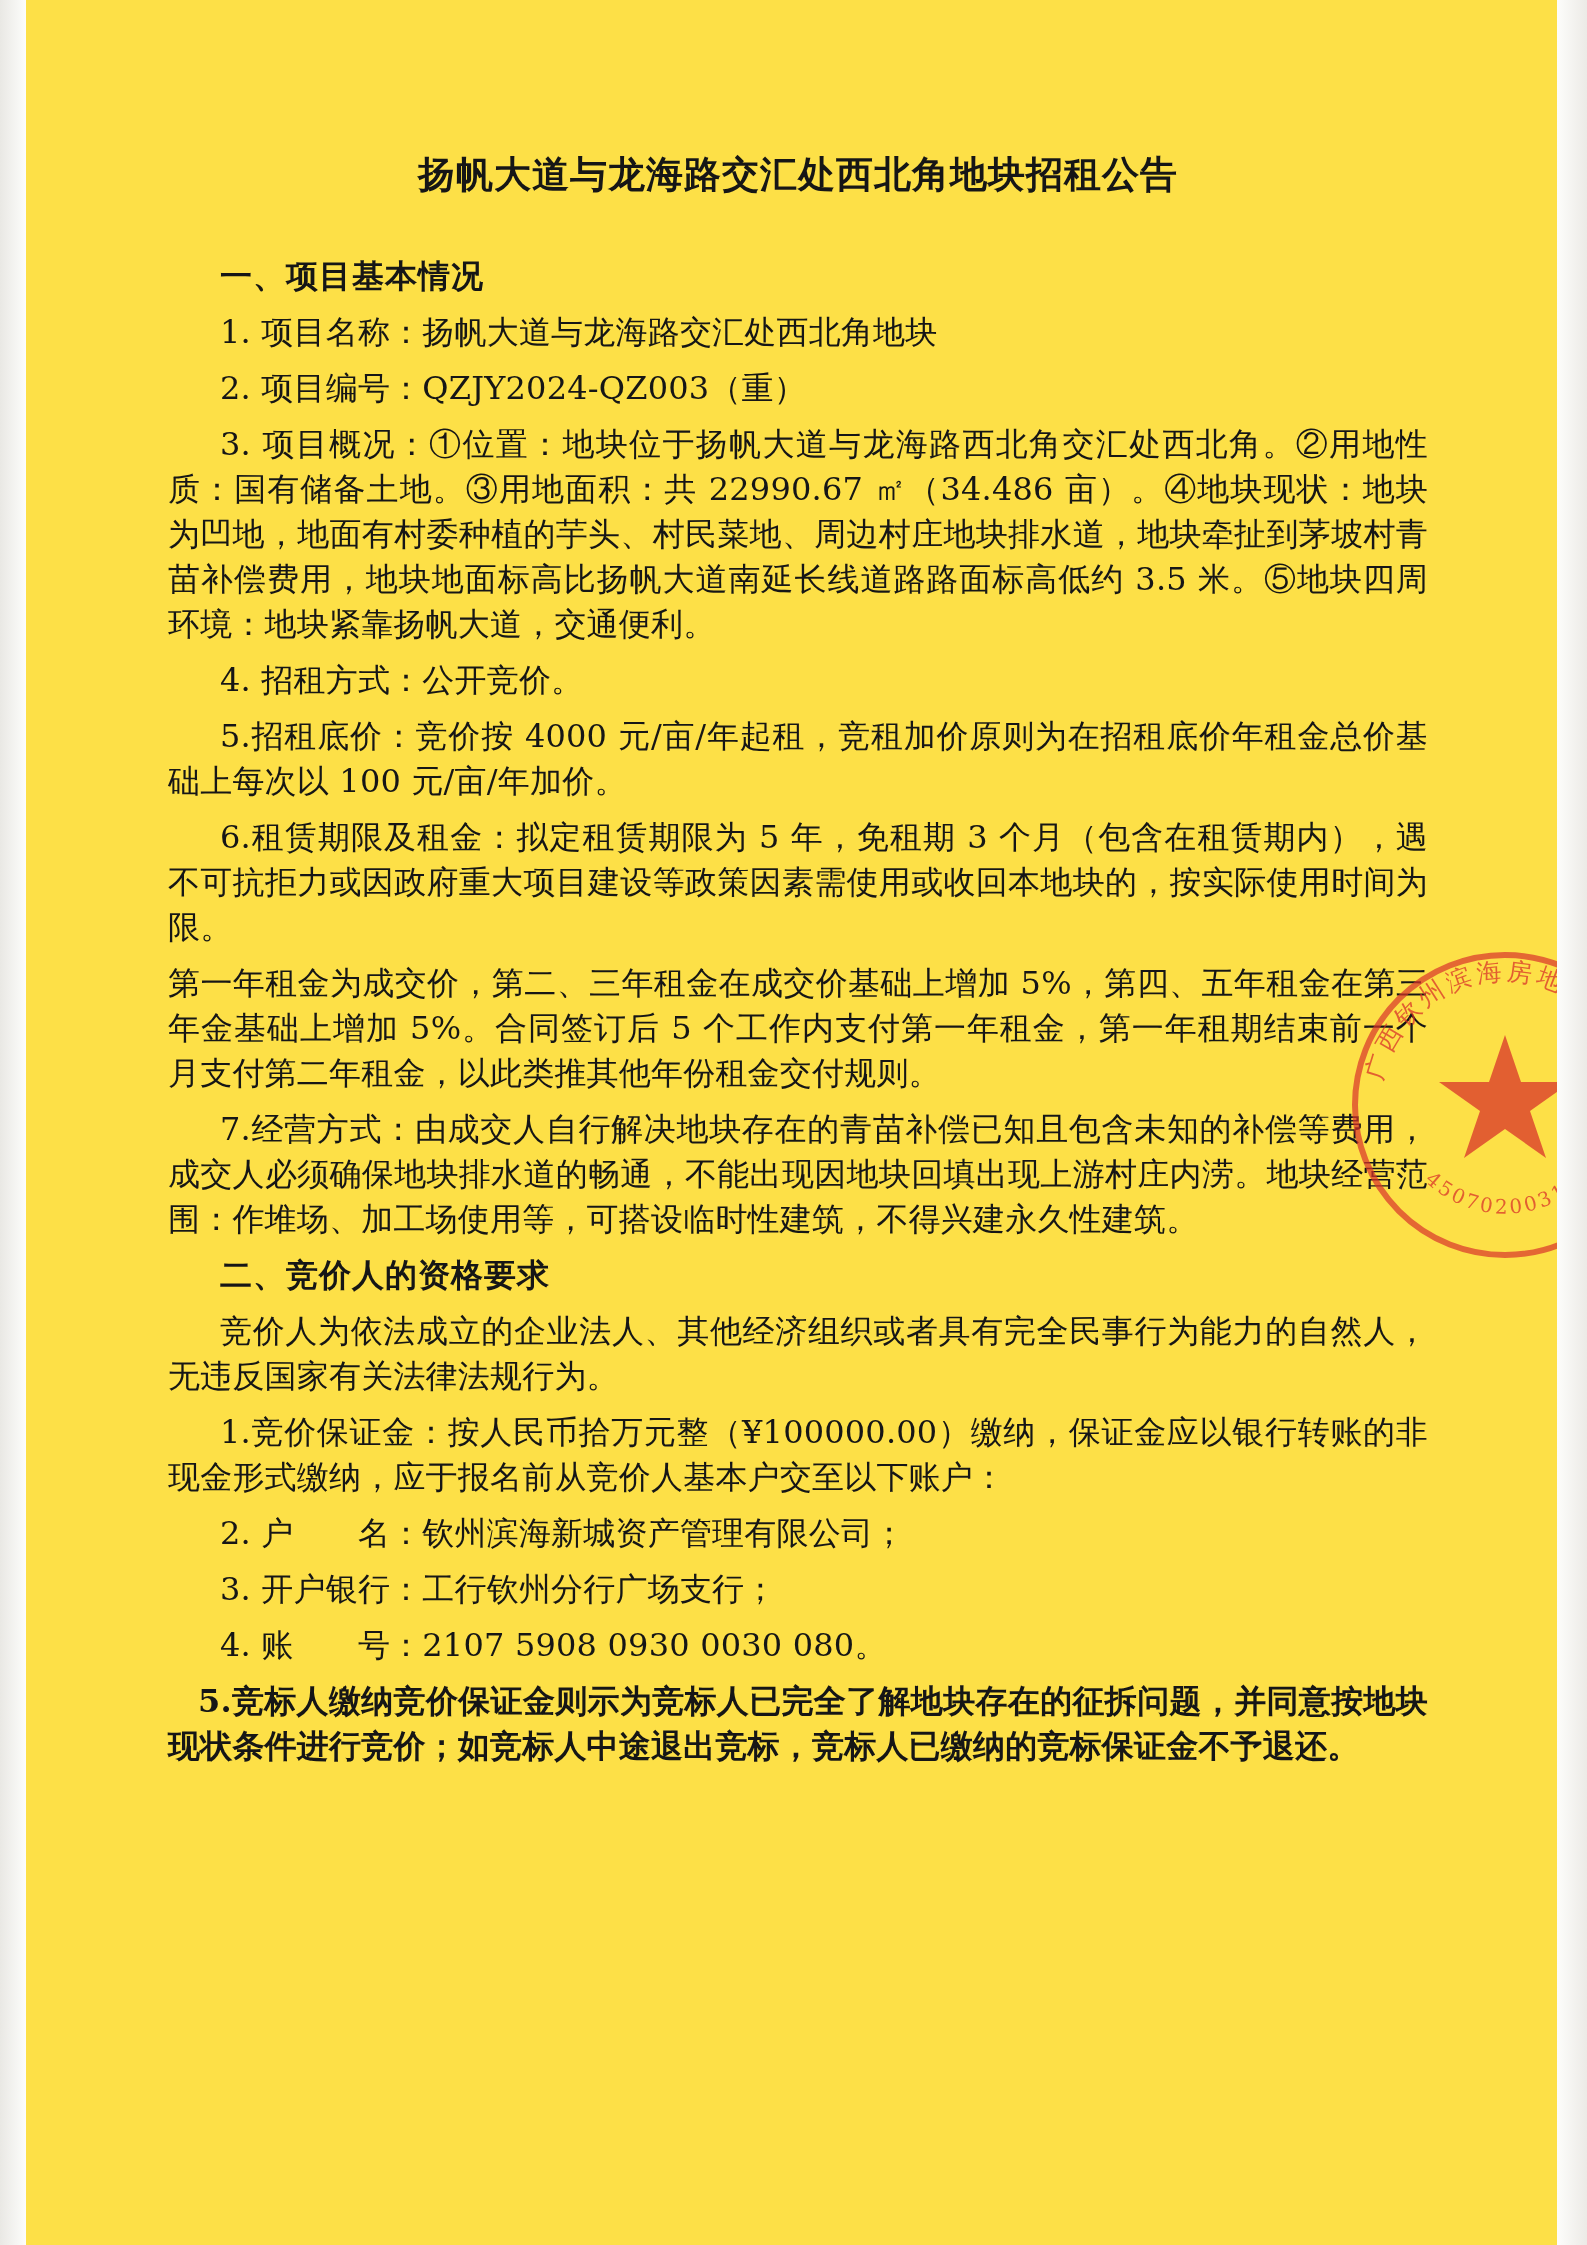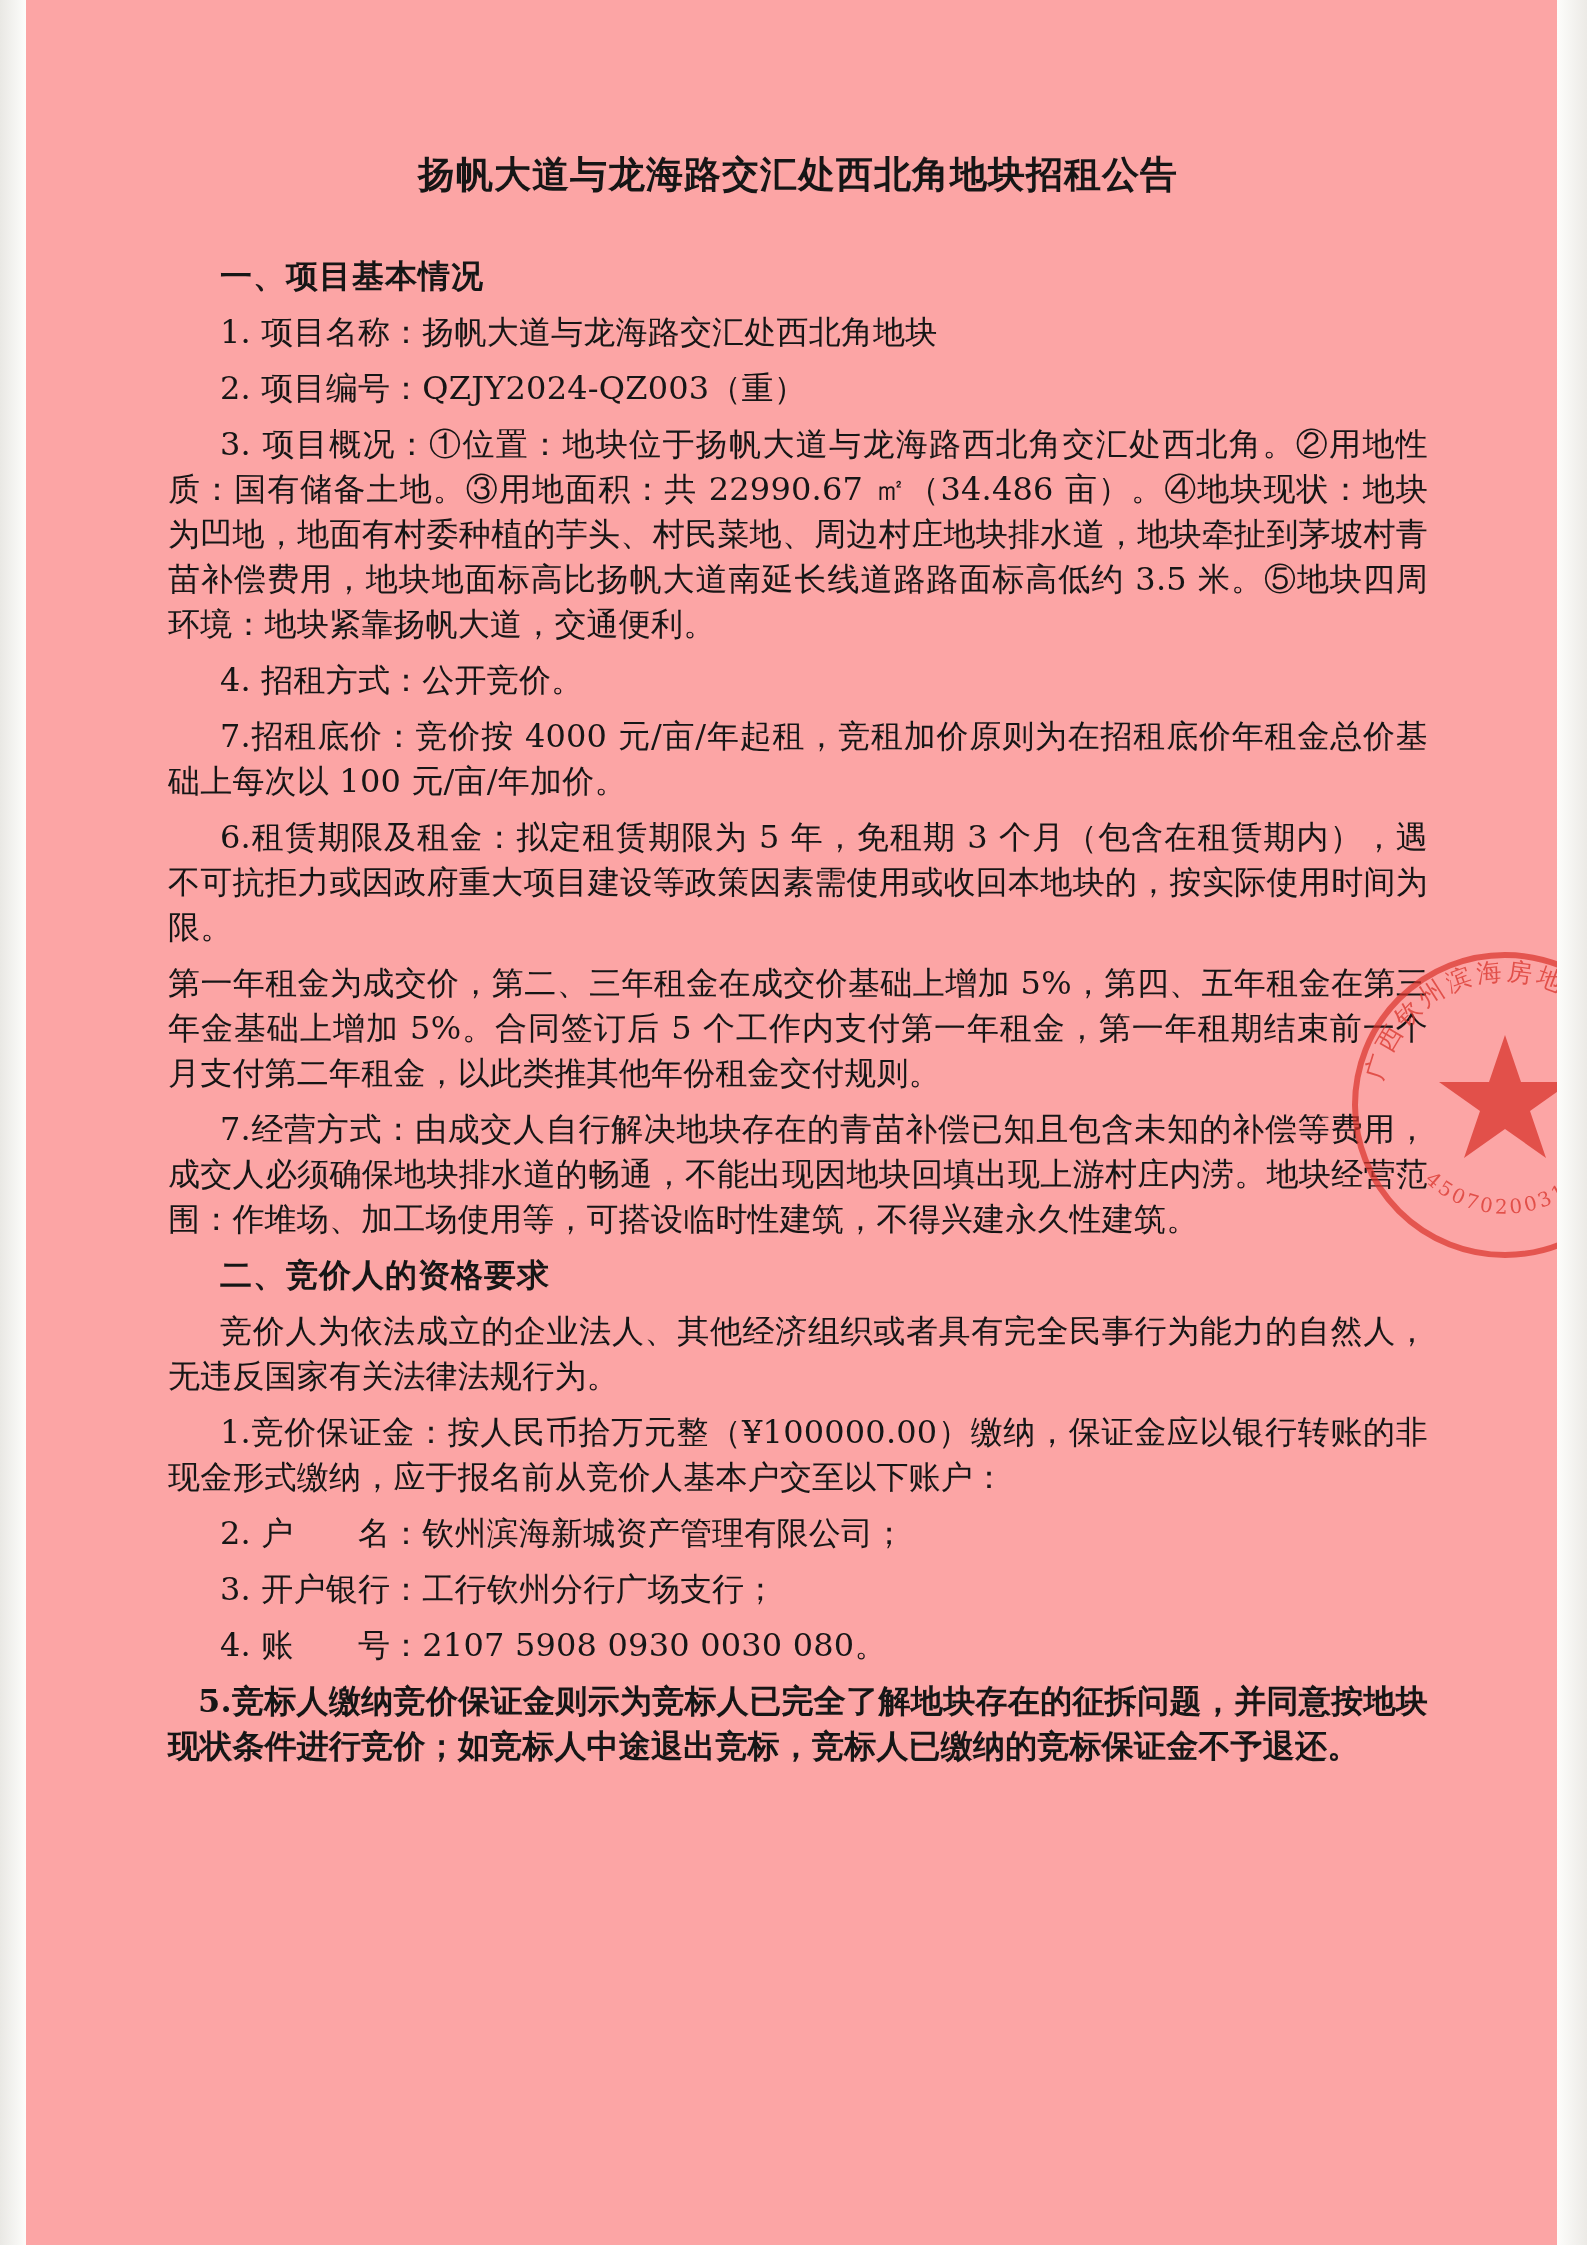--- a/index.html
+++ b/index.html
@@ -11,21 +11,21 @@
     width: 1587px;
     height: 2245px;
     position: relative;
     font-family: "DejaVu Serif", "Liberation Serif", serif;
     color: #161616;
     overflow: hidden;
   }
   .page {
     position: absolute;
     inset: 0;
-    background: #fca5a5;
+    background: #fde047;
   }
   
   .page::before {
     content: "";
     position: absolute;
     left: 0; top: 0; bottom: 0;
     width: 26px;
     background: linear-gradient(to right, #e9e8e4 0%, #fdfdfb 100%);
     pointer-events: none;
   }
@@ -98,21 +98,21 @@
 
   <div class="content">
 
     <h1 class="doc-title">扬帆大道与龙海路交汇处西北角地块招租公告</h1>
 
     <p class="section-head">一、项目基本情况</p>
     <p class="indent">1. 项目名称：扬帆大道与龙海路交汇处西北角地块</p>
     <p class="indent">2. 项目编号：QZJY2024-QZ003（重）</p>
     <p class="indent">3. 项目概况：①位置：地块位于扬帆大道与龙海路西北角交汇处西北角。②用地性质：国有储备土地。③用地面积：共 22990.67 ㎡（34.486 亩）。④地块现状：地块为凹地，地面有村委种植的芋头、村民菜地、周边村庄地块排水道，地块牵扯到茅坡村青苗补偿费用，地块地面标高比扬帆大道南延长线道路路面标高低约 3.5 米。⑤地块四周环境：地块紧靠扬帆大道，交通便利。</p>
     <p class="indent">4. 招租方式：公开竞价。</p>
-    <p class="indent">7.招租底价：竞价按 4000 元/亩/年起租，竞租加价原则为在招租底价年租金总价基础上每次以 100 元/亩/年加价。</p>
+    <p class="indent">5.招租底价：竞价按 4000 元/亩/年起租，竞租加价原则为在招租底价年租金总价基础上每次以 100 元/亩/年加价。</p>
     <p class="indent">6.租赁期限及租金：拟定租赁期限为 5 年，免租期 3 个月（包含在租赁期内），遇不可抗拒力或因政府重大项目建设等政策因素需使用或收回本地块的，按实际使用时间为限。</p>
     <p class="noindent">第一年租金为成交价，第二、三年租金在成交价基础上增加 5%，第四、五年租金在第三年金基础上增加 5%。合同签订后 5 个工作内支付第一年租金，第一年租期结束前一个月支付第二年租金，以此类推其他年份租金交付规则。</p>
     <p class="indent">7.经营方式：由成交人自行解决地块存在的青苗补偿已知且包含未知的补偿等费用，成交人必须确保地块排水道的畅通，不能出现因地块回填出现上游村庄内涝。地块经营范围：作堆场、加工场使用等，可搭设临时性建筑，不得兴建永久性建筑。</p>
 
     <p class="section-head">二、竞价人的资格要求</p>
     <p class="indent">竞价人为依法成立的企业法人、其他经济组织或者具有完全民事行为能力的自然人，无违反国家有关法律法规行为。</p>
 
     <p class="indent">1.竞价保证金：按人民币拾万元整（¥100000.00）缴纳，保证金应以银行转账的非现金形式缴纳，应于报名前从竞价人基本户交至以下账户：</p>
     <p class="indent">2. 户　　名：钦州滨海新城资产管理有限公司；</p>
     <p class="indent">3. 开户银行：工行钦州分行广场支行；</p>

